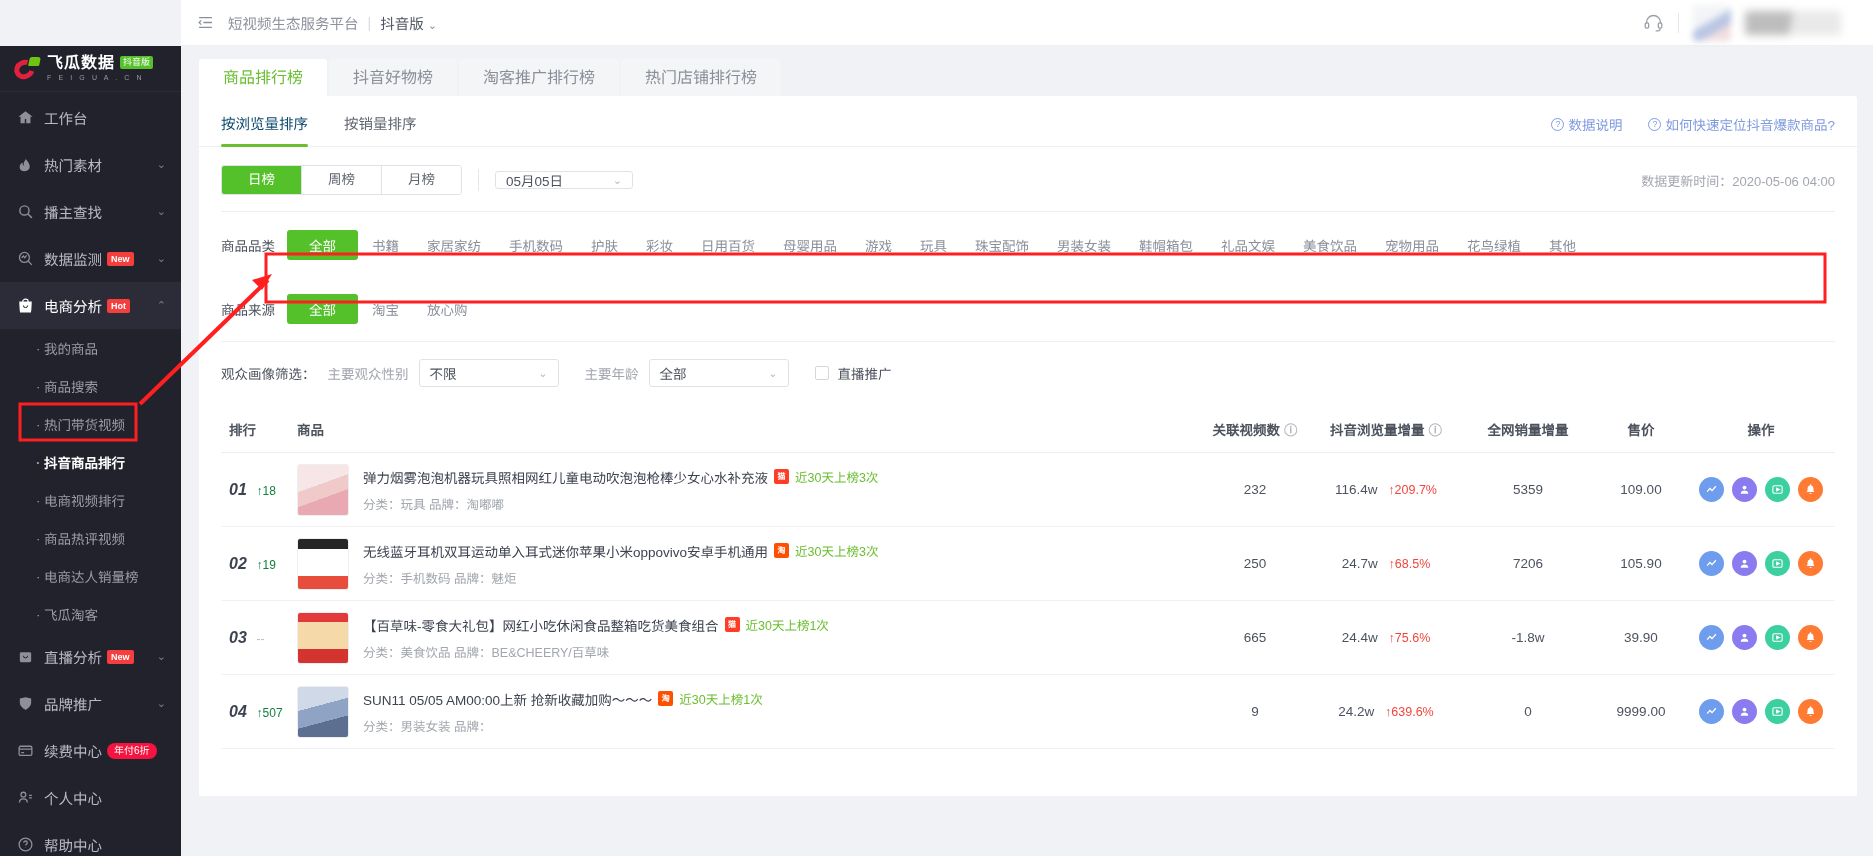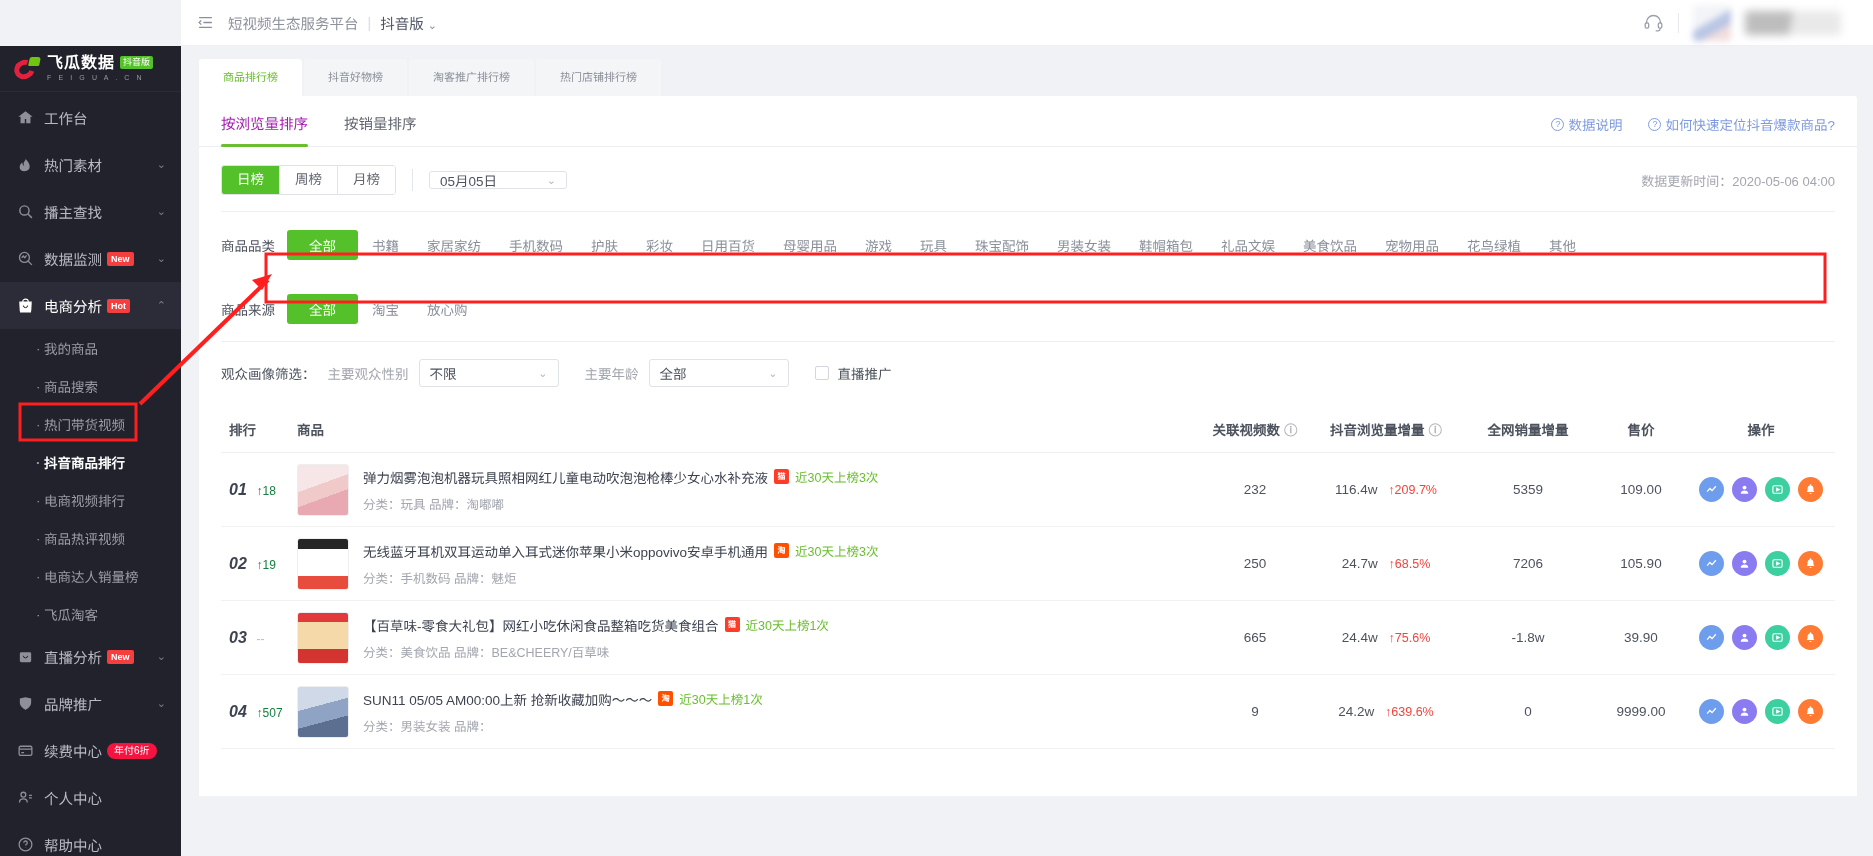--- a/index.html
+++ b/index.html
@@ -101,57 +101,57 @@
   .name-blur {
     width: 96px; height: 24px; border-radius: 3px;
     background: linear-gradient(100deg,#bdbdbd 0 48%, #e9e9e9 48% 100%);
     filter: blur(4px);
   }
 
   .content { flex: 1 1 auto; padding: 13px 16px 0 18px; overflow: hidden; }
 
   .tabs { display: flex; gap: 2px; }
   .tab {
-    padding: 0 24px; height: 37px; line-height: 37px; font-size: 11px;
+    padding: 0 24px; height: 37px; line-height: 37px; font-size: 16px;
     background: #f4f5f7; color: #8a8f99; cursor: pointer;
     border-radius: 3px 3px 0 0;
   }
   .tab.active { background: #fff; color: #6abe2f; }
 
   .panel {
     background: #fff; border-radius: 0 3px 0 0;
     min-height: 700px; position: relative;
   }
 
   .subtabs-row {
     display: flex; align-items: flex-end; padding: 16px 22px 0 22px;
     border-bottom: 1px solid #eceef1; position: relative;
   }
   .subtab {
     font-size: 14.5px; color: #60656f; margin-right: 36px; padding-bottom: 13px;
     cursor: pointer; position: relative;
   }
-  .subtab.active { color: #a21caf; }
+  .subtab.active { color: #0c4a6e; }
   .subtab.active::after {
     content: ""; position: absolute; left: 0; right: 0; bottom: -1px;
     height: 3px; background: #6abe2f; border-radius: 2px;
   }
   .help-links { margin-left: auto; display: flex; gap: 26px; padding-bottom: 12px; }
   .help-link { color: #7f9be0; font-size: 13.5px; cursor: pointer; display: flex; align-items: center; gap: 4px;}
   .qmark {
     width: 13px; height: 13px; border: 1px solid #7f9be0; border-radius: 50%;
     font-size: 9px; line-height: 11px; text-align: center; flex: 0 0 13px;
   }
 
   .filters { padding: 0 22px; }
   .filter-row { display: flex; align-items: center; position: relative; }
   .row-period { padding-top: 18px; padding-bottom: 16px; border-bottom: 1px solid #eceef1;}
   .seg { display: flex; border: 1px solid #dfe2e6; border-radius: 3px; overflow: hidden; height: 30px;}
   .seg-btn {
-    padding: 0 15px; height: 28px; line-height: 28px; font-size: 13.5px;
+    padding: 0 26px; height: 28px; line-height: 28px; font-size: 13.5px;
     color: #60656f; cursor: pointer; background: #fff; border-right: 1px solid #dfe2e6;
   }
   .seg-btn:last-child { border-right: none; }
   .seg-btn.on { background: #55c12a; color: #fff; }
   .divider-v { width: 1px; height: 22px; background: #e3e6ea; margin: 0 16px; }
   .date-select {
     width: 138px; height: 18px; border: 1px solid #dfe2e6; border-radius: 3px;
     display: flex; align-items: center; padding: 0 10px; font-size: 13.5px;
     color: #4d535e; cursor: pointer; background: #fff;
   }

